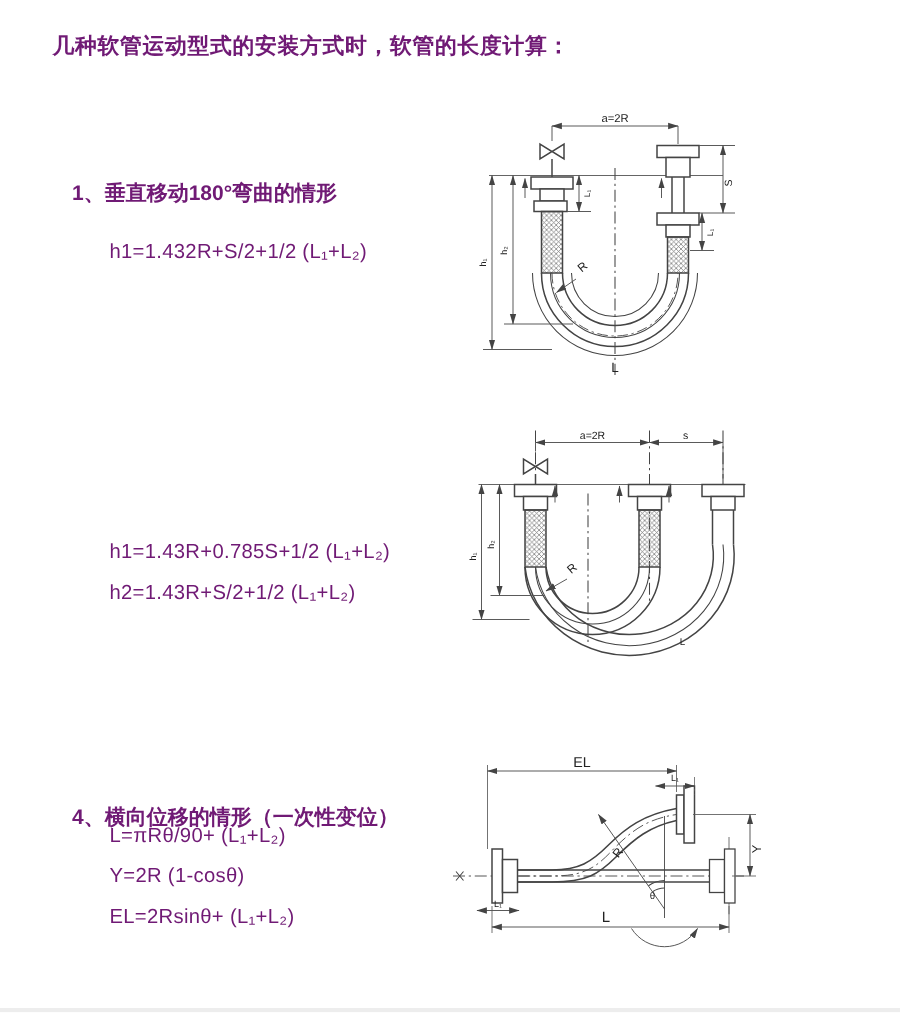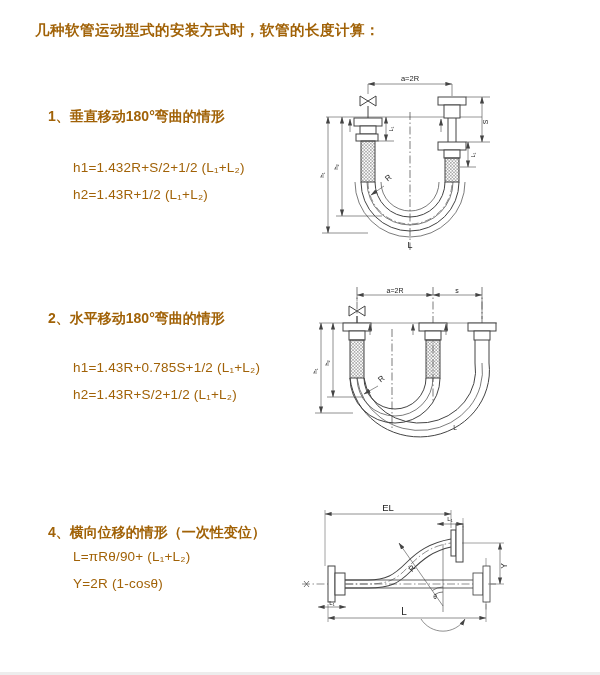--- a/index.html
+++ b/index.html
@@ -1,54 +1,53 @@
 <!DOCTYPE html>
 <html><head>
 <meta charset="utf-8">
 <style>
   html,body { margin:0; padding:0; background:#fff; }
   .page {
     position:relative; width:600px; height:675px; background:#ffffff;
-    font-family:"Liberation Sans","DejaVu Sans",sans-serif; color:#a16207;
+    font-family:"Liberation Sans","DejaVu Sans",sans-serif; color:#701a75;
     overflow:hidden;
   }
   .title {
     position:absolute; left:35px; top:21px;
     font-size:14.5px; font-weight:600; letter-spacing:0.5px; white-space:nowrap;
   }
   .section { position:absolute; width:285px; }
-  .heading { position:absolute; left:0; top:4px; font-size:14px; font-weight:600; white-space:nowrap; }
+  .heading { position:absolute; left:0; top:16px; font-size:14px; font-weight:600; white-space:nowrap; }
   .formula { position:absolute; left:25px; font-size:13.5px; white-space:nowrap; letter-spacing:0.2px; }
   svg { position:absolute; }
   svg text { font-family:"Liberation Sans","DejaVu Sans",sans-serif; fill:#222; }
   .edge { position:absolute; left:0; bottom:0; width:600px; height:3px; background:#ededed; }
 </style>
 </head>
 <body>
 
 <div class="page">
 
   <div class="title">几种软管运动型式的安装方式时，软管的长度计算：</div>
 
   <div class="section" style="left:48px;top:104px;height:110px">
     <div class="heading">1、垂直移动180°弯曲的情形</div>
     <div class="formula" style="top:56px">h1=1.432R+S/2+1/2 (L₁+L₂)</div>
-    <div class="formula" style="top:83px">h2=1.43R+1/2 (L₁+L₂)</div>
   </div>
 
   <div class="section" style="left:48px;top:306px;height:110px">
-    <div class="heading">2、水平移动180°弯曲的情形</div>
     <div class="formula" style="top:54px">h1=1.43R+0.785S+1/2 (L₁+L₂)</div>
     <div class="formula" style="top:81px">h2=1.43R+S/2+1/2 (L₁+L₂)</div>
   </div>
 
   <div class="section" style="left:48px;top:520px;height:110px">
     <div class="heading">4、横向位移的情形（一次性变位）</div>
     <div class="formula" style="top:29px">L=πRθ/90+ (L₁+L₂)</div>
     <div class="formula" style="top:56px">Y=2R (1-cosθ)</div>
+    <div class="formula" style="top:83px">EL=2Rsinθ+ (L₁+L₂)</div>
   </div>
 
   <svg style="left:310px;top:70px" width="290" height="195" viewBox="0 0 290 195">
     <defs>
       <marker id="ar1" viewBox="0 0 7 5" markerWidth="7" markerHeight="5" refX="6.6" refY="2.5" orient="auto-start-reverse" markerUnits="userSpaceOnUse">
         <path d="M0,0.4 L7,2.5 L0,4.6 Z" fill="#444"></path>
       </marker>
       <pattern id="br1" width="3.2" height="3.2" patternUnits="userSpaceOnUse">
         <path d="M0,3.2 L3.2,0 M0,0 L3.2,3.2" stroke="#777" stroke-width="0.5"></path>
       </pattern>

